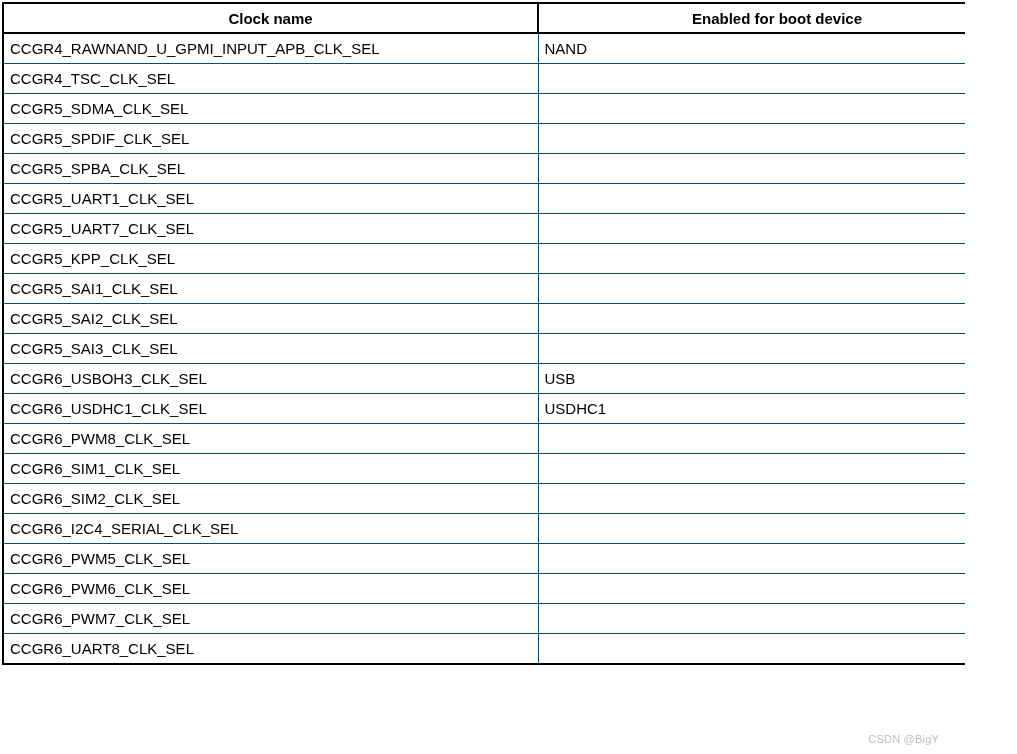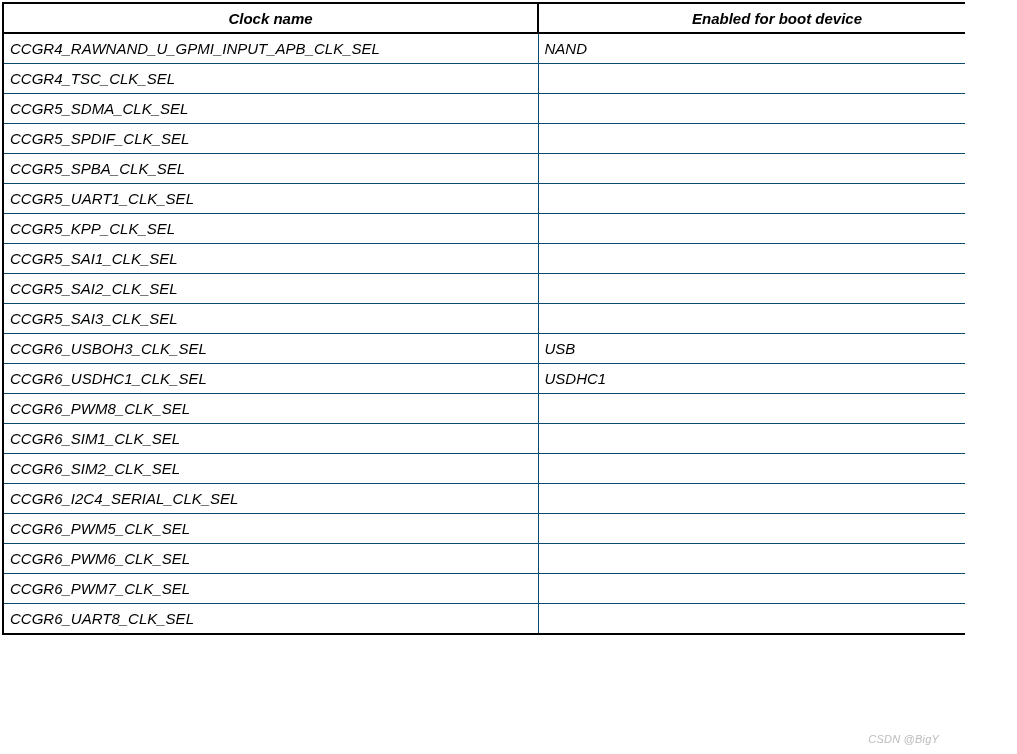--- a/index.html
+++ b/index.html
@@ -8,21 +8,20 @@
     background: #ffffff;
     font-family: "Liberation Sans", sans-serif;
   }
   .page {
     position: relative;
     width: 965px;
     height: 754px;
     background: #ffffff;
     overflow: hidden;
     box-sizing: border-box;
-    font-style: italic;
   }
   table.clock-table {
     border-collapse: collapse;
     table-layout: fixed;
     width: 1013px;
     margin: 2px;
     background: #ffffff;
   }
   table.clock-table col.col-clock  { width: 535px; }
   table.clock-table col.col-device { width: 478px; }
@@ -97,20 +96,24 @@
         </tr>
         <tr>
           <td>CCGR5_SPBA_CLK_SEL</td>
           <td></td>
         </tr>
         <tr>
           <td>CCGR5_UART1_CLK_SEL</td>
           <td></td>
         </tr>
         <tr>
+          <td>CCGR5_UART7_CLK_SEL</td>
+          <td></td>
+        </tr>
+        <tr>
           <td>CCGR5_KPP_CLK_SEL</td>
           <td></td>
         </tr>
         <tr>
           <td>CCGR5_SAI1_CLK_SEL</td>
           <td></td>
         </tr>
         <tr>
           <td>CCGR5_SAI2_CLK_SEL</td>
           <td></td>

